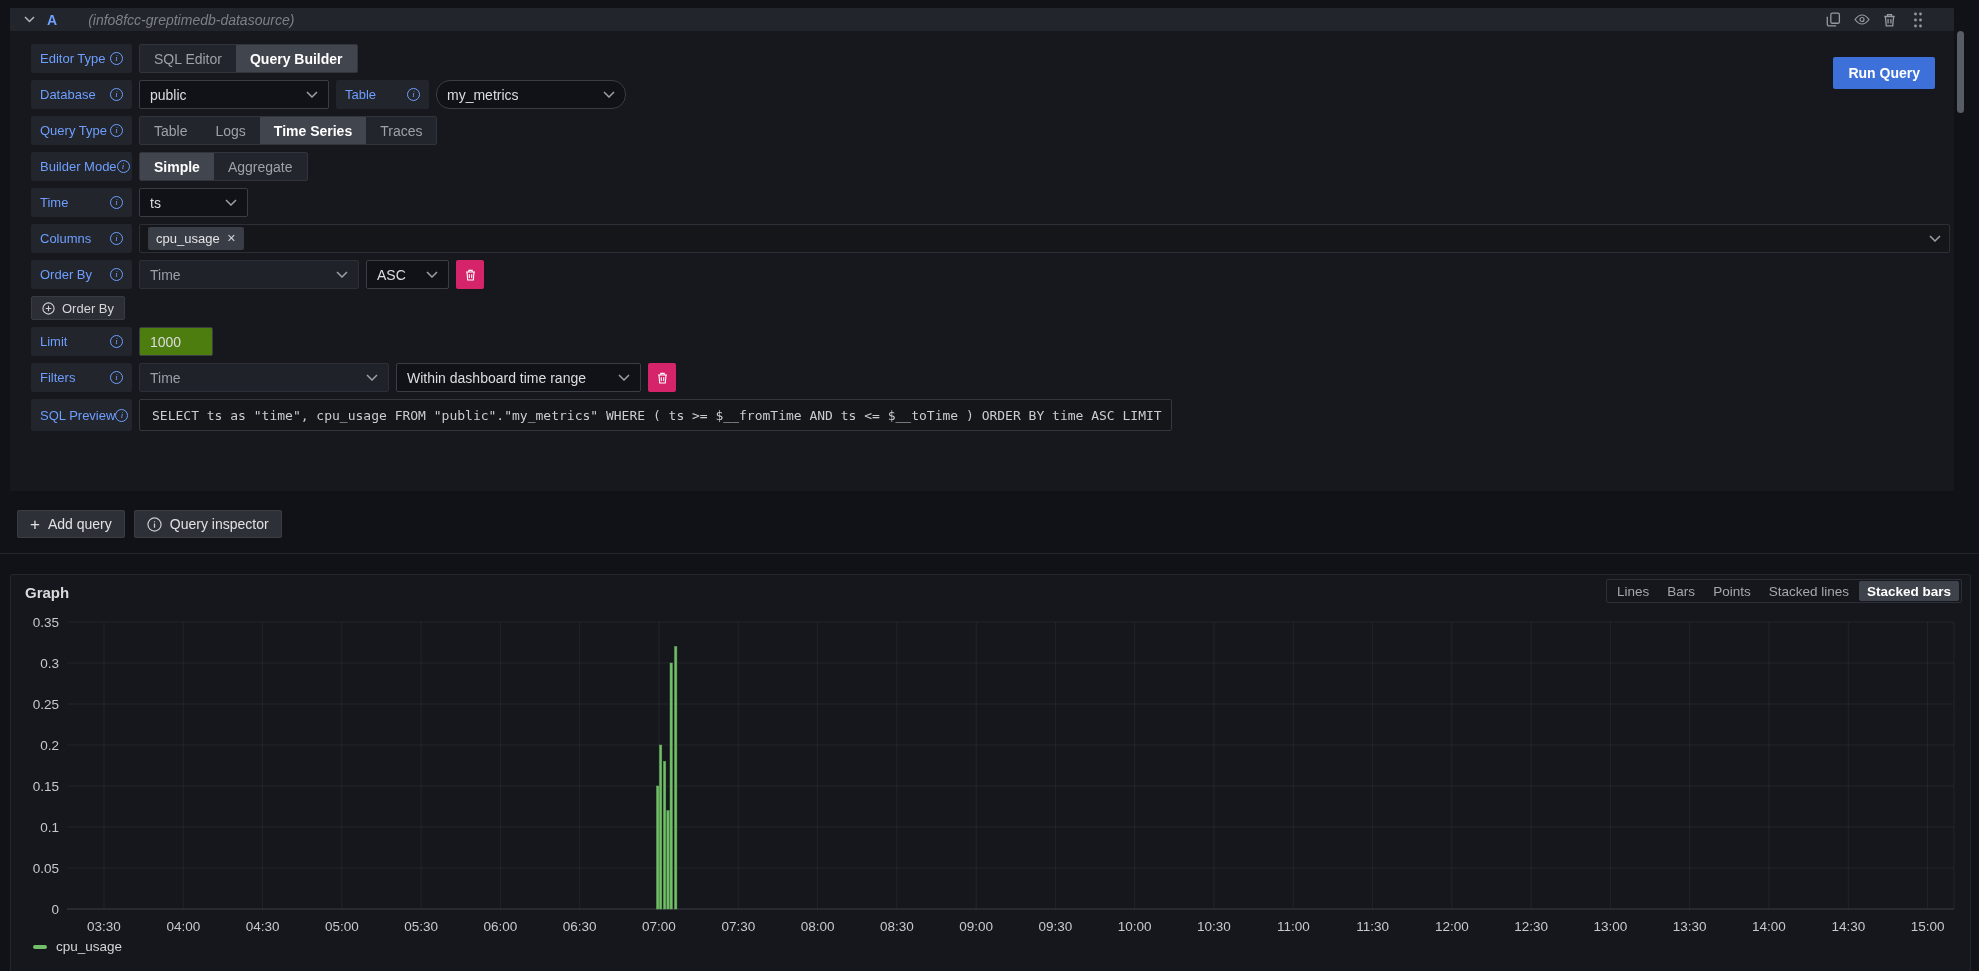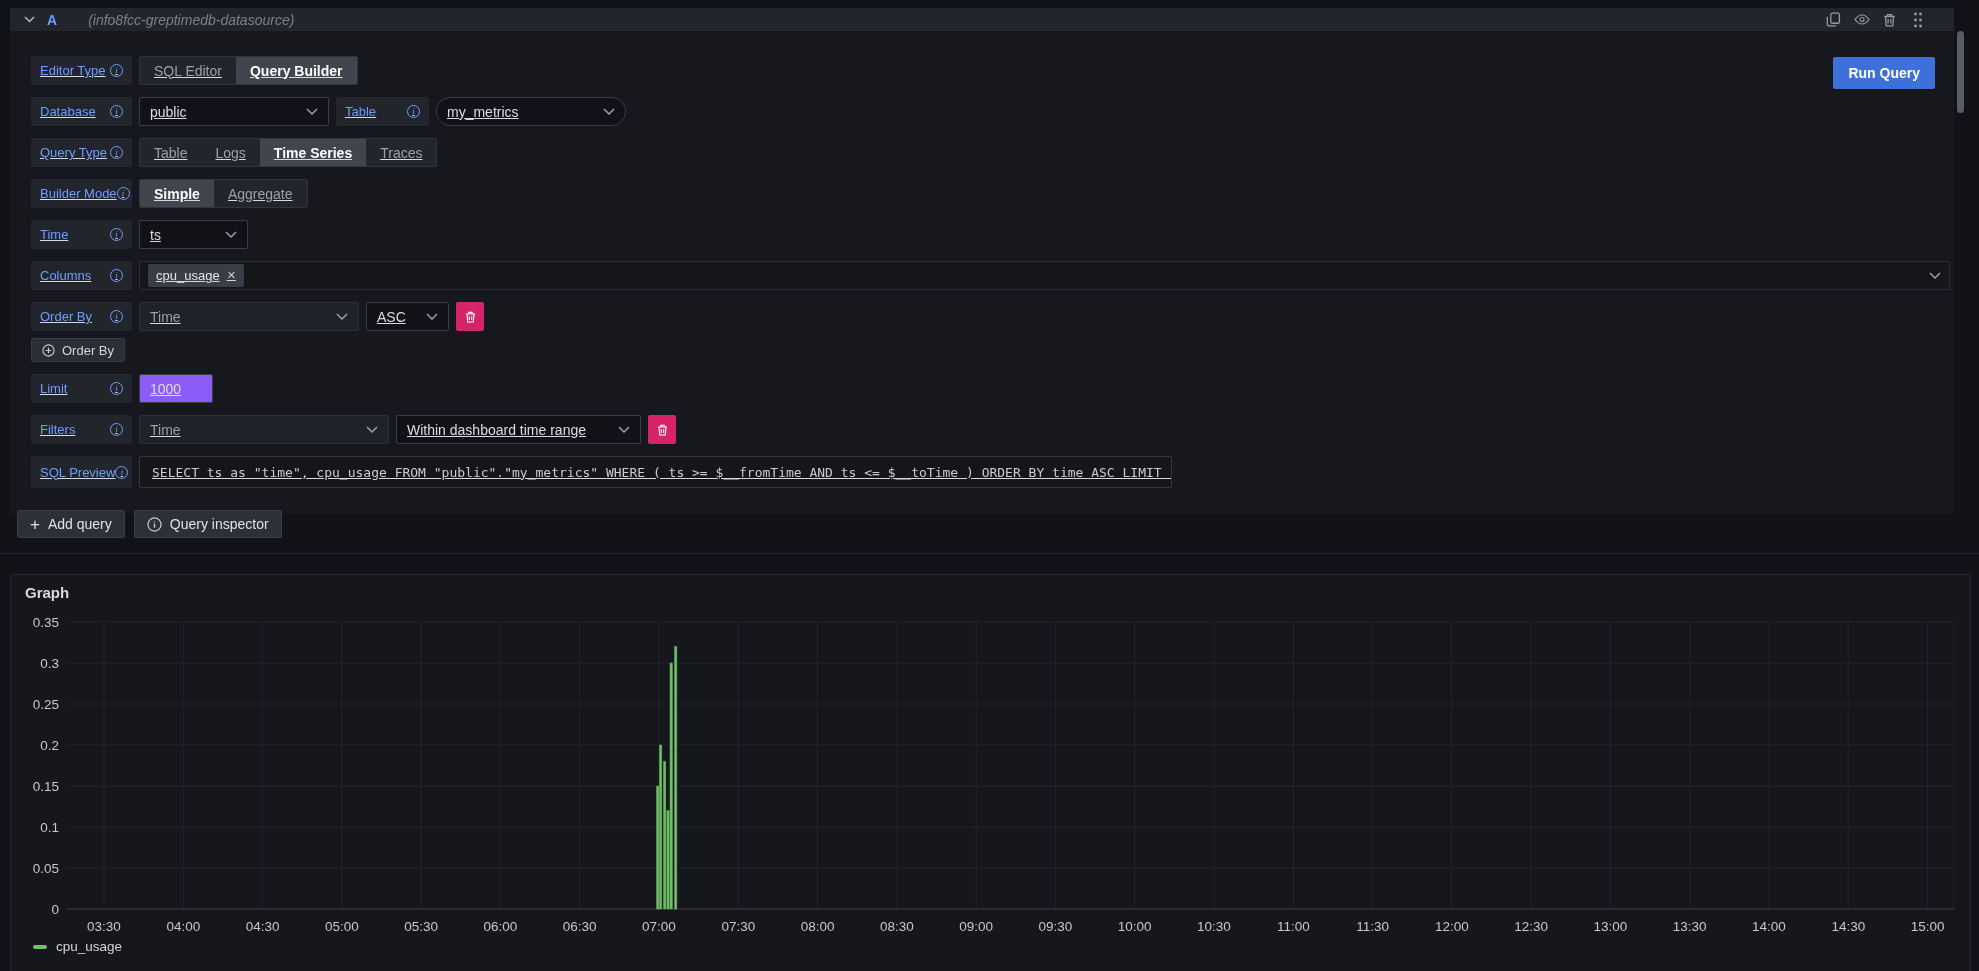--- a/index.html
+++ b/index.html
@@ -14,21 +14,21 @@
   .refid{color:#6e9fff;font-weight:700;font-size:14px;cursor:pointer;}
   .dsname{color:#7d8187;font-style:italic;font-size:14px;margin-left:31px;}
   .hspacer{flex:1;}
   .hicons{display:flex;align-items:center;gap:11px;padding-right:14px;}
   .hicon{width:17px;height:17px;display:flex;align-items:center;justify-content:center;cursor:pointer;}
 
   .qbody{background:#16181d;padding:13px 0 19px 0;position:relative;min-height:460px;}
   .run-btn{position:absolute;top:26px;right:19px;height:32px;background:#3d71d9;color:#fff;
            font-size:14px;font-weight:600;border:none;border-radius:2px;padding:0 15px;cursor:pointer;}
 
-  .erow{display:flex;gap:7px;margin:12px 0 7px 21px;height:29px;align-items:stretch;text-decoration:underline;}
+  .erow{display:flex;gap:7px;margin:0 0 7px 21px;height:29px;align-items:stretch;}
   .row-label{width:101px;background:#22252b;border-radius:2px;display:flex;align-items:center;
              justify-content:space-between;padding:0 9px;flex:none;}
   .row-label.w93{width:93px;}
   .row-label .lbl{color:#6e9fff;font-size:13px;font-weight:500;white-space:nowrap;}
   .info-icon{width:13px;height:13px;border:1px solid #6e9fff;border-radius:50%;color:#6e9fff;
              font-size:9px;line-height:11px;text-align:center;font-family:"Liberation Serif",serif;
              font-style:italic;flex:none;cursor:pointer;}
 
   .segmented{display:inline-flex;align-items:stretch;background:#22252b;border:1px solid #31343c;
              border-radius:2px;overflow:hidden;}
@@ -45,21 +45,21 @@
   .tagbox{flex:1;margin-right:4px;border:1px solid #2c2f37;background:#141619;border-radius:2px;
           display:flex;align-items:center;justify-content:space-between;padding:0 8px;cursor:text;}
   .tagwrap{display:flex;gap:6px;align-items:center;}
   .tag{background:#393d45;border-radius:2px;color:#e3e4e6;font-size:13px;padding:4px 8px;
        display:flex;align-items:center;gap:7px;}
   .tag-x{font-size:11px;color:#cfd0d3;cursor:pointer;}
 
   .del-btn{width:28px;background:#d6246b;border:none;border-radius:2px;display:flex;align-items:center;
            justify-content:center;cursor:pointer;flex:none;}
 
-  .limit-input{width:74px;background:#8b5cf6;border:1px solid #393d46;border-radius:2px;color:#dcdde0;
+  .limit-input{width:74px;background:#4d7c0f;border:1px solid #393d46;border-radius:2px;color:#dcdde0;
                font-size:14px;padding:0 10px;font-family:"Liberation Sans",sans-serif;}
 
   .btnrow{margin:7px 0 7px 21px;height:24px;}
   .btnrow.second{margin:0 0 10px 21px;}
   .add-btn{display:inline-flex;align-items:center;gap:7px;background:#2b2e35;border:1px solid #383b42;
            border-radius:2px;color:#d5d6d9;font-size:13px;font-weight:500;height:24px;padding:0 10px;cursor:pointer;}
 
   .sqlrow{height:32px;}
   .sql-box{width:1033px;background:#141619;border:1px solid #34373e;border-radius:2px;display:flex;
            align-items:center;padding:0 12px;font-family:"DejaVu Sans Mono","Liberation Mono",monospace;
@@ -390,20 +390,27 @@
         <text x="1916.5714285714287" y="356" text-anchor="middle" fill="#c7c8cc" font-size="13.5">15:00</text>
         <line x1="1943" x2="1943" y1="47" y2="334" stroke="rgba(204,204,220,0.07)"></line>
         <rect x="645.5" y="211.0" width="2.4" height="123.0" fill="#73bf69" stroke="#5fa957" stroke-width="0.5"></rect>
         <rect x="648.4" y="170.0" width="2.4" height="164.0" fill="#73bf69" stroke="#5fa957" stroke-width="0.5"></rect>
         <rect x="652.4" y="186.4" width="2.4" height="147.6" fill="#73bf69" stroke="#5fa957" stroke-width="0.5"></rect>
         <rect x="655.8" y="235.6" width="2.4" height="98.4" fill="#73bf69" stroke="#5fa957" stroke-width="0.5"></rect>
         <rect x="659.0" y="88.0" width="2.4" height="246.0" fill="#73bf69" stroke="#5fa957" stroke-width="0.5"></rect>
         <rect x="663.5" y="71.6" width="2.4" height="262.4" fill="#73bf69" stroke="#5fa957" stroke-width="0.5"></rect>
       </svg>
     <div id="panel-title">Graph</div>
+    <div id="viz-picker">
+        <div class="viz-item">Lines</div>
+        <div class="viz-item">Bars</div>
+        <div class="viz-item">Points</div>
+        <div class="viz-item">Stacked lines</div>
+        <div class="viz-item active">Stacked bars</div>
+      </div>
     <div id="legend">
         <div style="display: flex; align-items: center; gap: 9px;">
           <span class="legend-swatch" style="background: rgb(115, 191, 105);"></span>
           <span class="legend-label">cpu_usage</span>
         </div>
       </div>
   </div>
 
   <div id="scroll-thumb"></div>
 </div>

